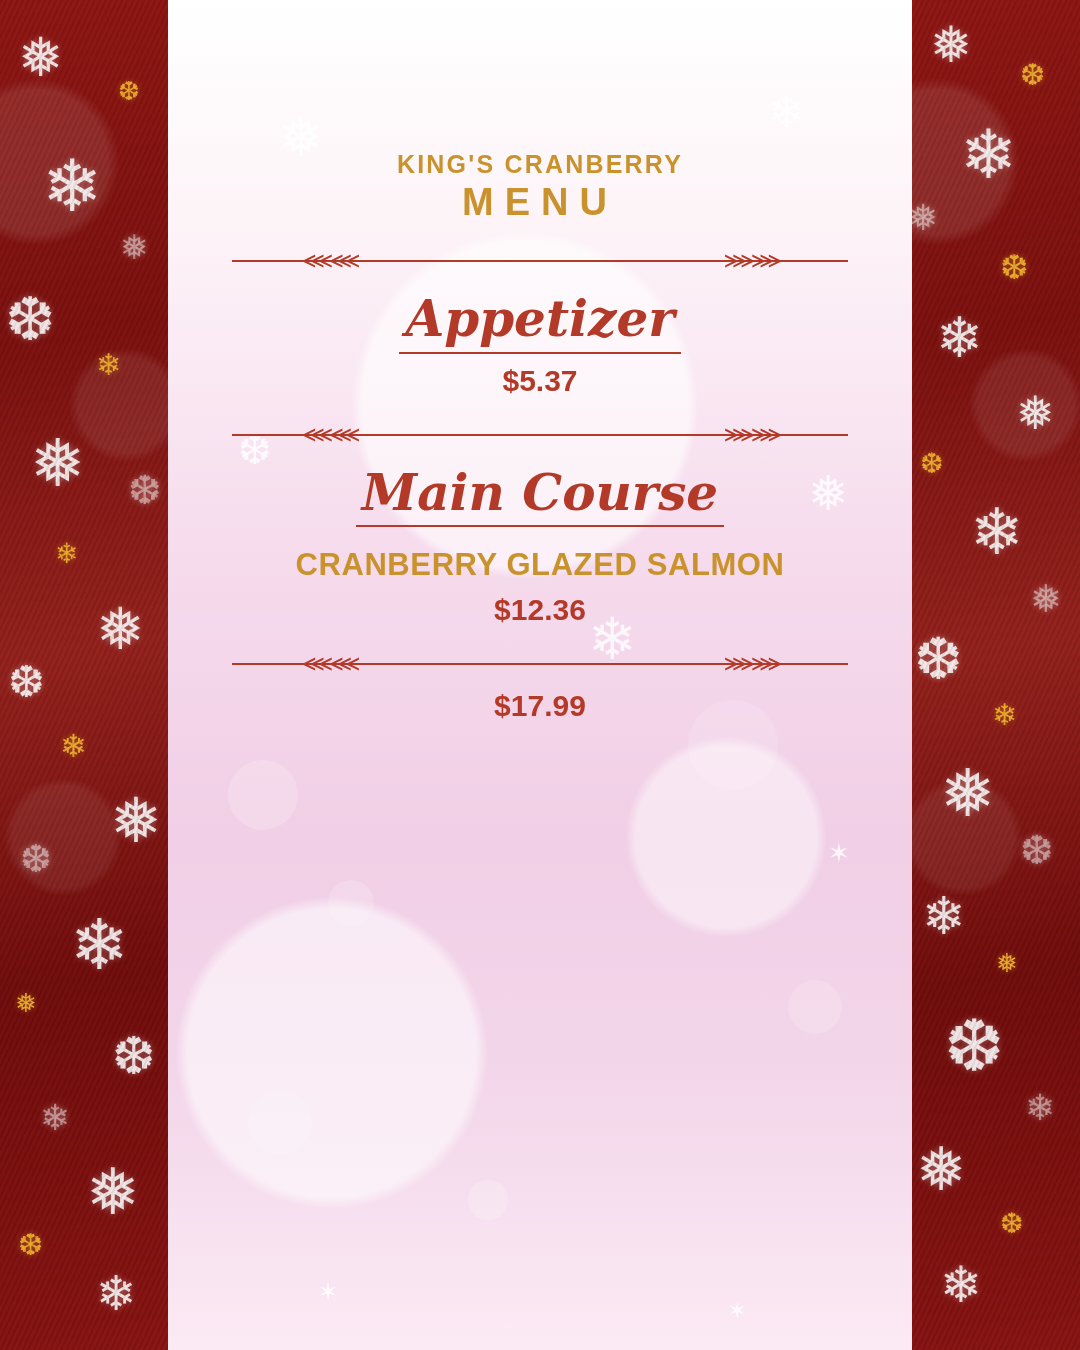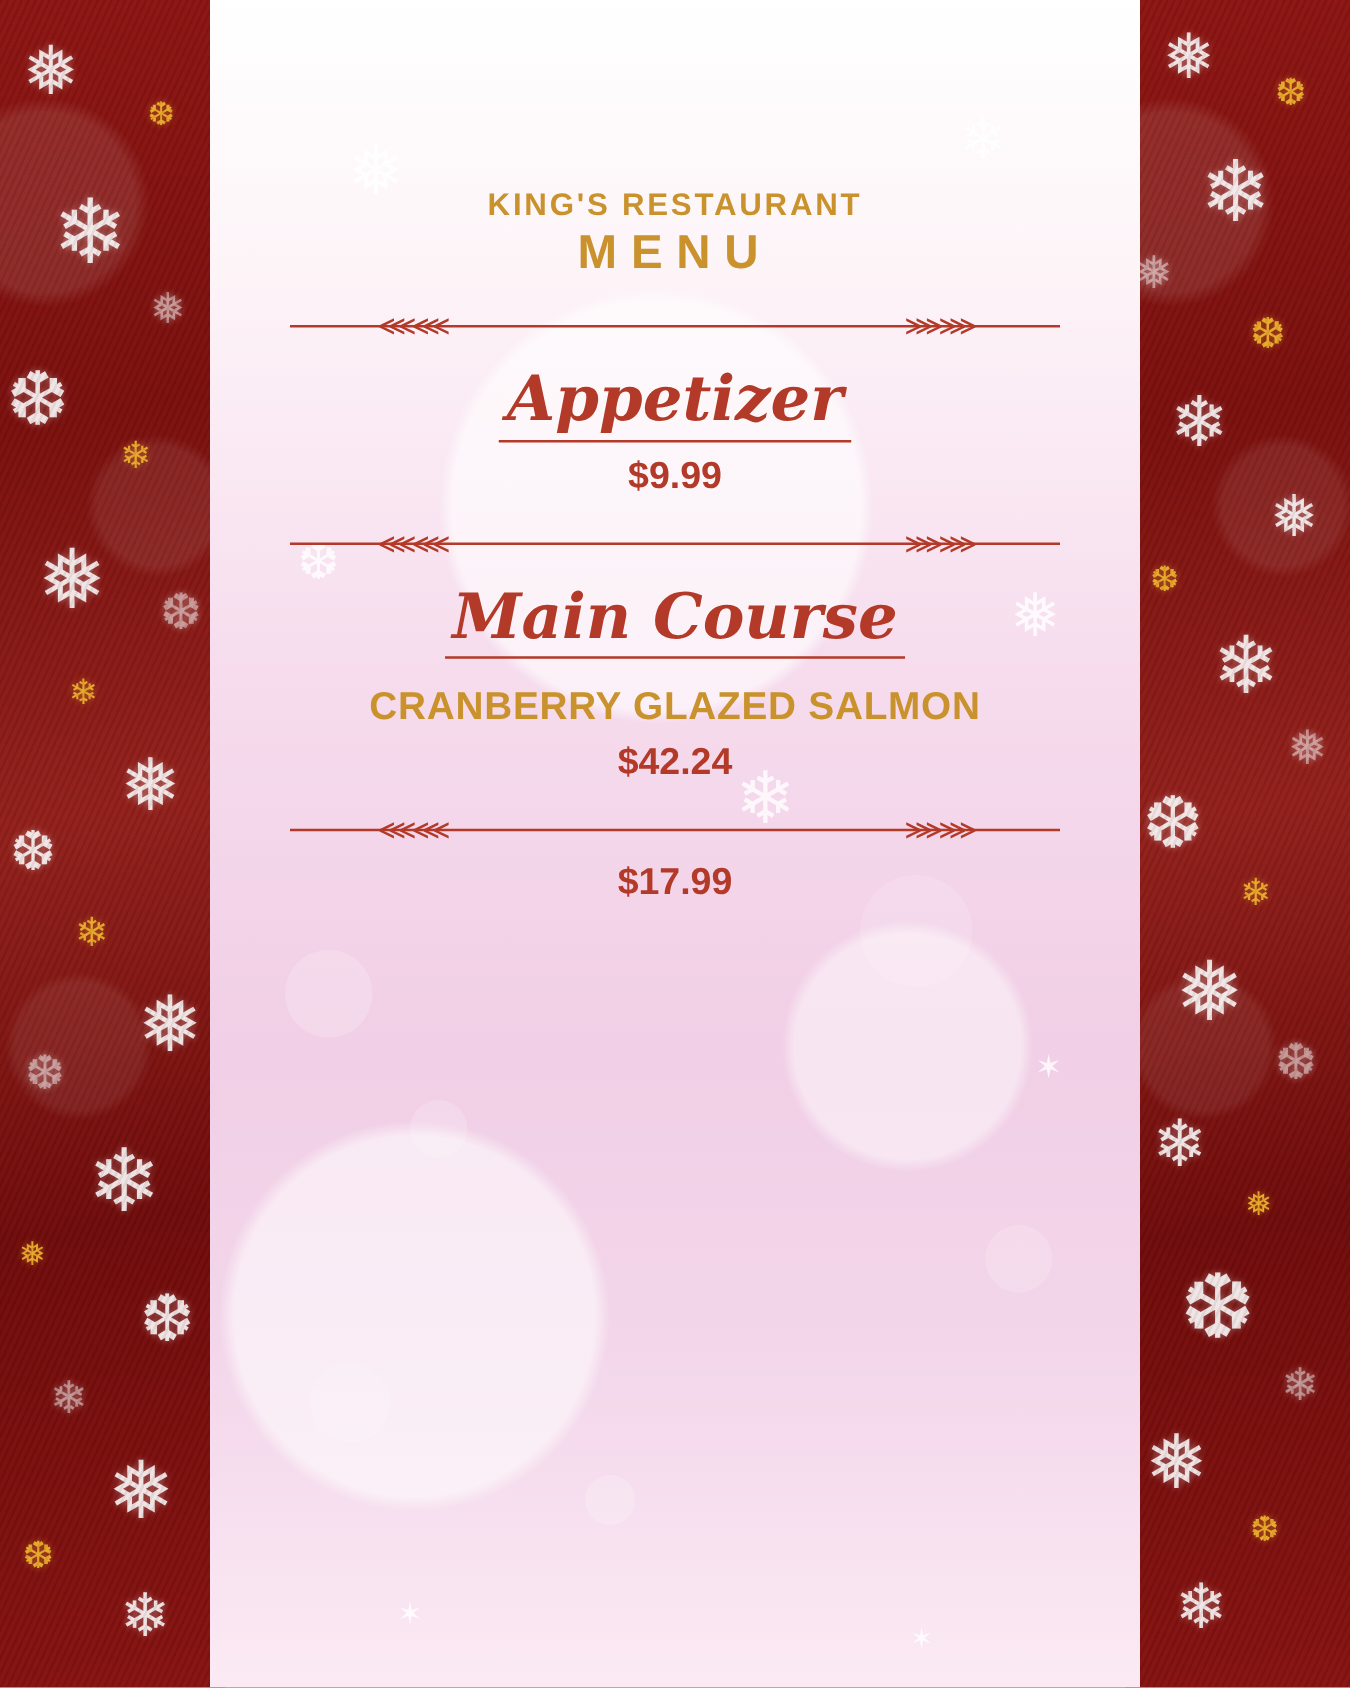--- a/index.html
+++ b/index.html
@@ -246,44 +246,44 @@
       <span class="card-flake" style="left:70px;top:430px;font-size:40px;">❆</span>
       <span class="card-flake" style="left:640px;top:470px;font-size:48px;">❅</span>
       <span class="card-flake" style="left:420px;top:610px;font-size:58px;">❄</span>
       <span class="card-flake" style="left:150px;top:1280px;font-size:24px;">✶</span>
       <span class="card-flake" style="left:560px;top:1300px;font-size:22px;">✶</span>
       <span class="card-flake" style="left:660px;top:840px;font-size:26px;">✶</span>
     </div>
 
     <div class="card-content">
 
-      <div class="brand">KING'S RESTAURANT</div>
+      <div class="brand">KING'S CRANBERRY</div>
       <div class="menu-word">MENU</div>
 
       <div class="divider">
         <span class="line"></span>
         <span class="arrow l">⋘⋘</span>
         <span class="arrow r">⋙⋙</span>
       </div>
 
       <div class="sec-block">
         <div class="section-title">Appetizer</div>
-        <div class="dish-price">$9.99</div>
+        <div class="dish-price">$5.37</div>
       </div>
 
       <div class="divider">
         <span class="line"></span>
         <span class="arrow l">⋘⋘</span>
         <span class="arrow r">⋙⋙</span>
       </div>
 
       <div class="sec-block">
         <div class="section-title">Main Course</div>
         <div class="dish-name">CRANBERRY GLAZED SALMON</div>
-        <div class="dish-price">$42.24</div>
+        <div class="dish-price">$12.36</div>
       </div>
 
       <div class="divider">
         <span class="line"></span>
         <span class="arrow l">⋘⋘</span>
         <span class="arrow r">⋙⋙</span>
       </div>
 
       <div class="sec-block">
         <div class="dish-price">$17.99</div>

